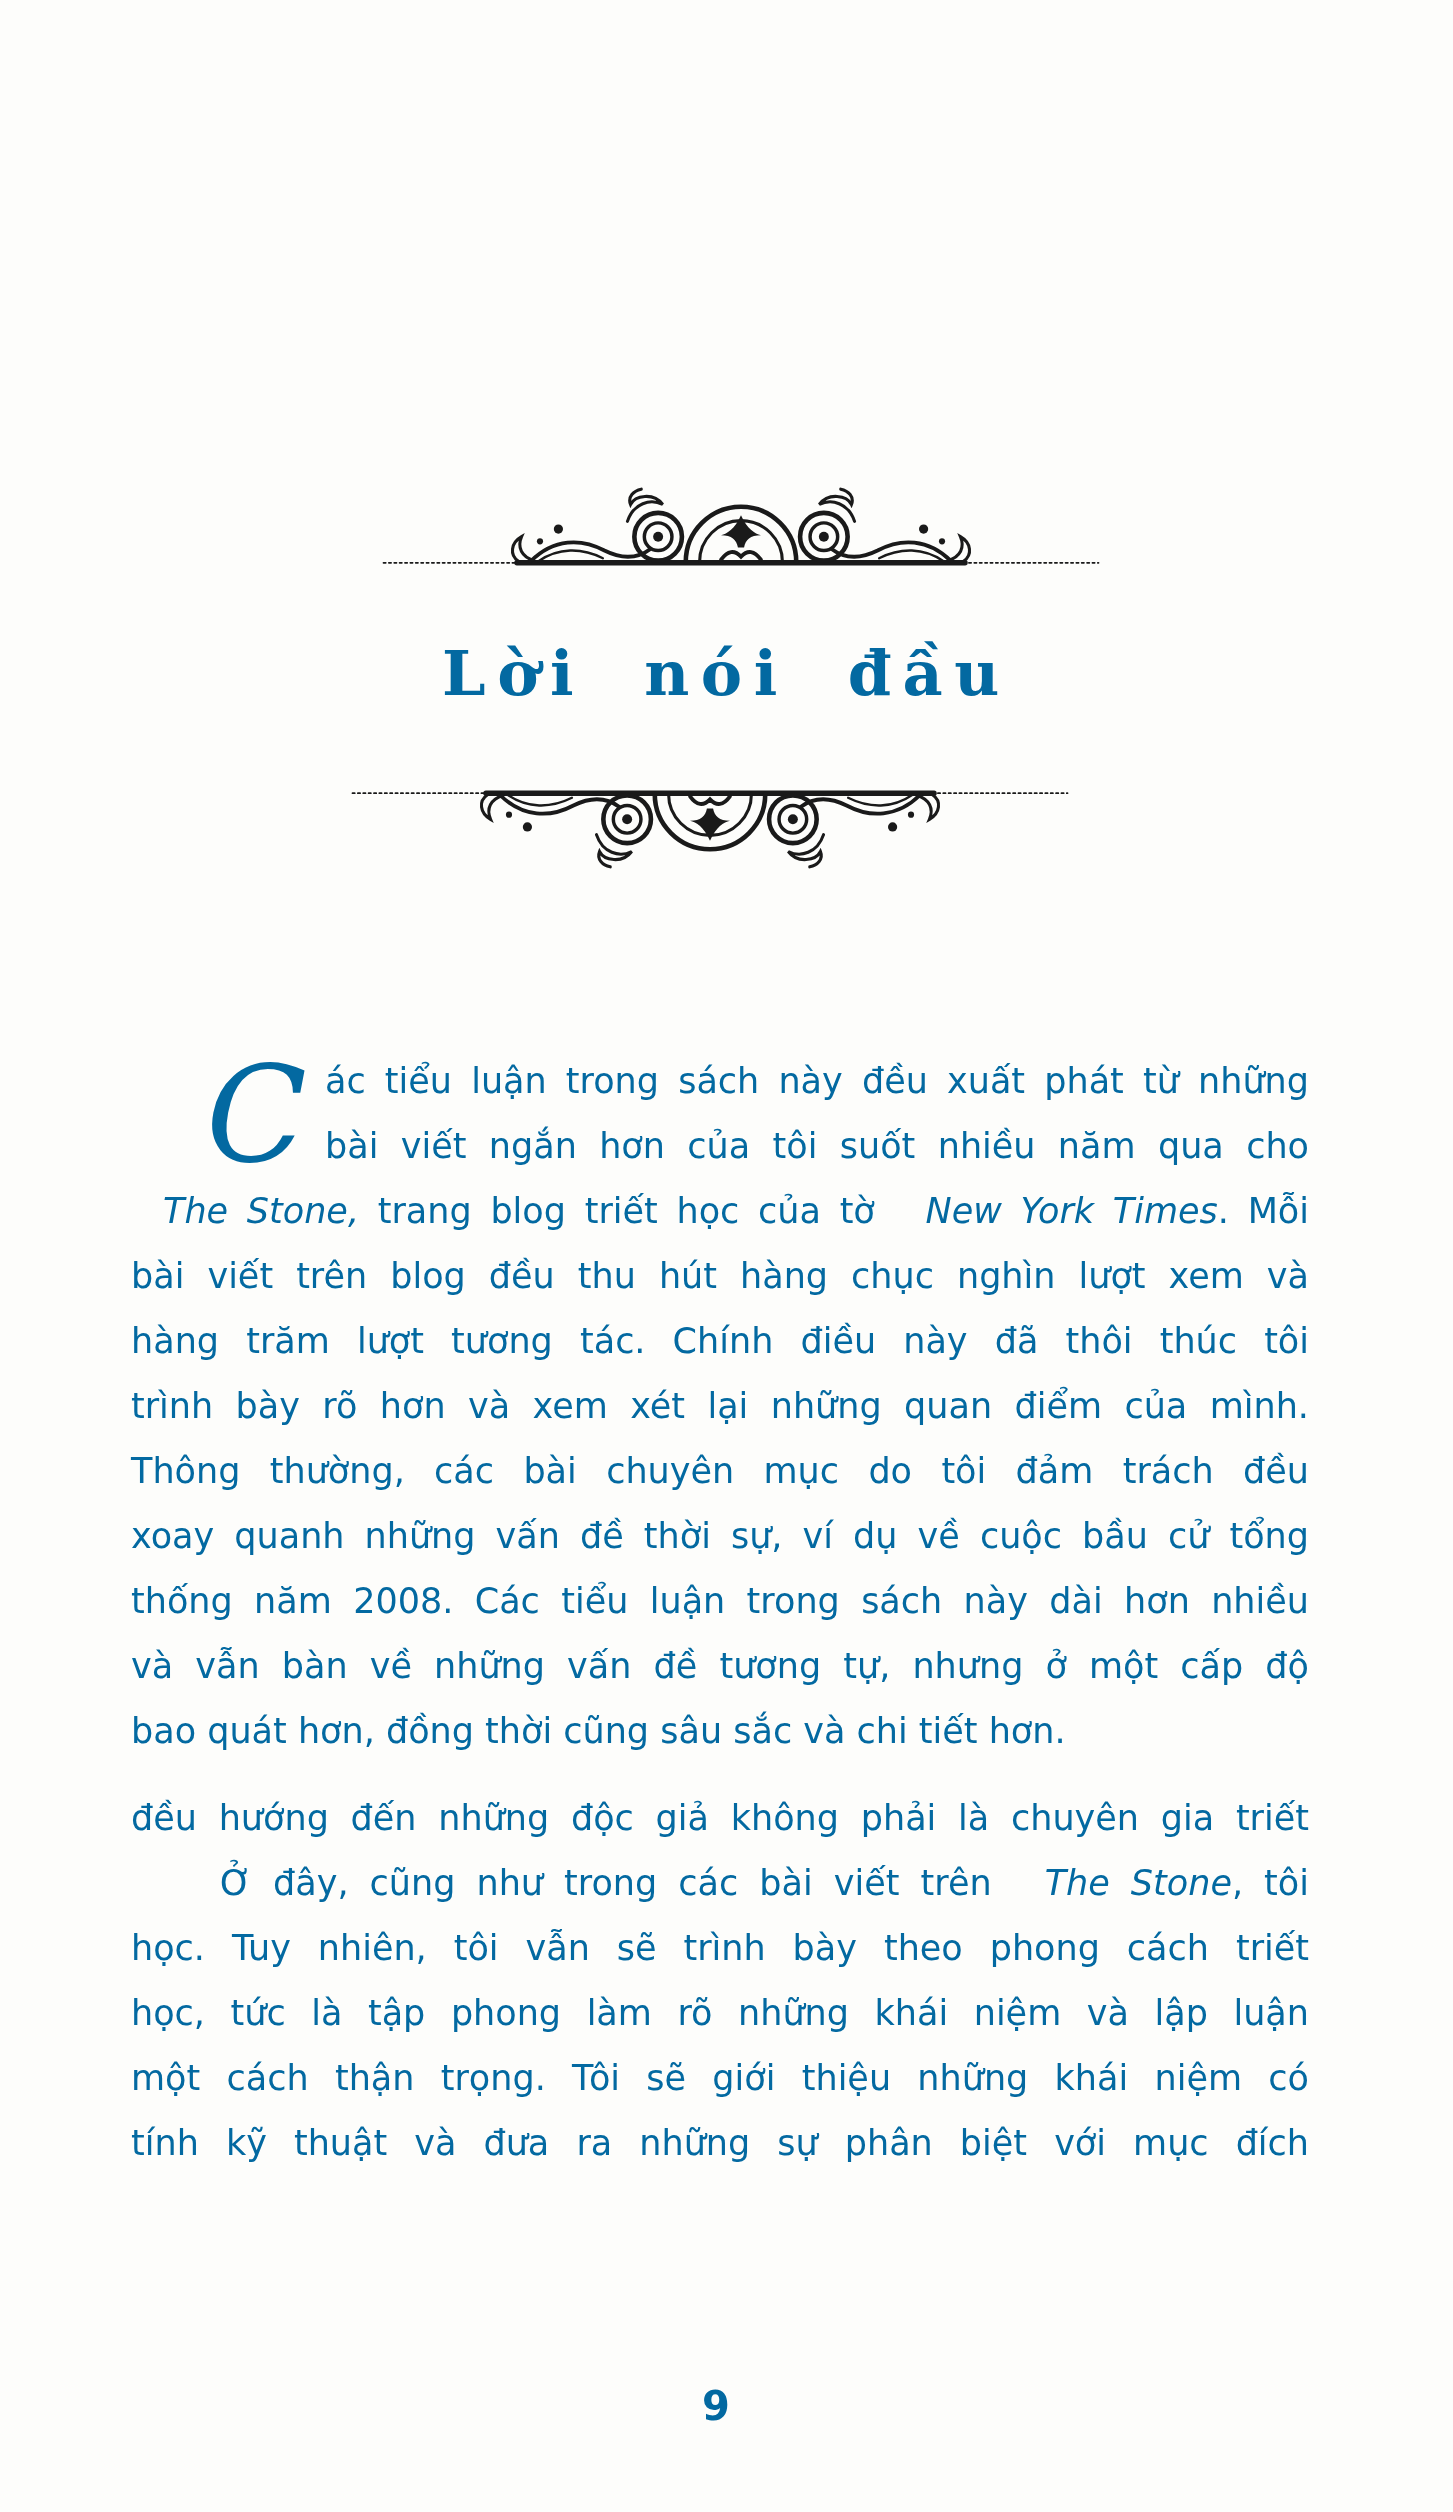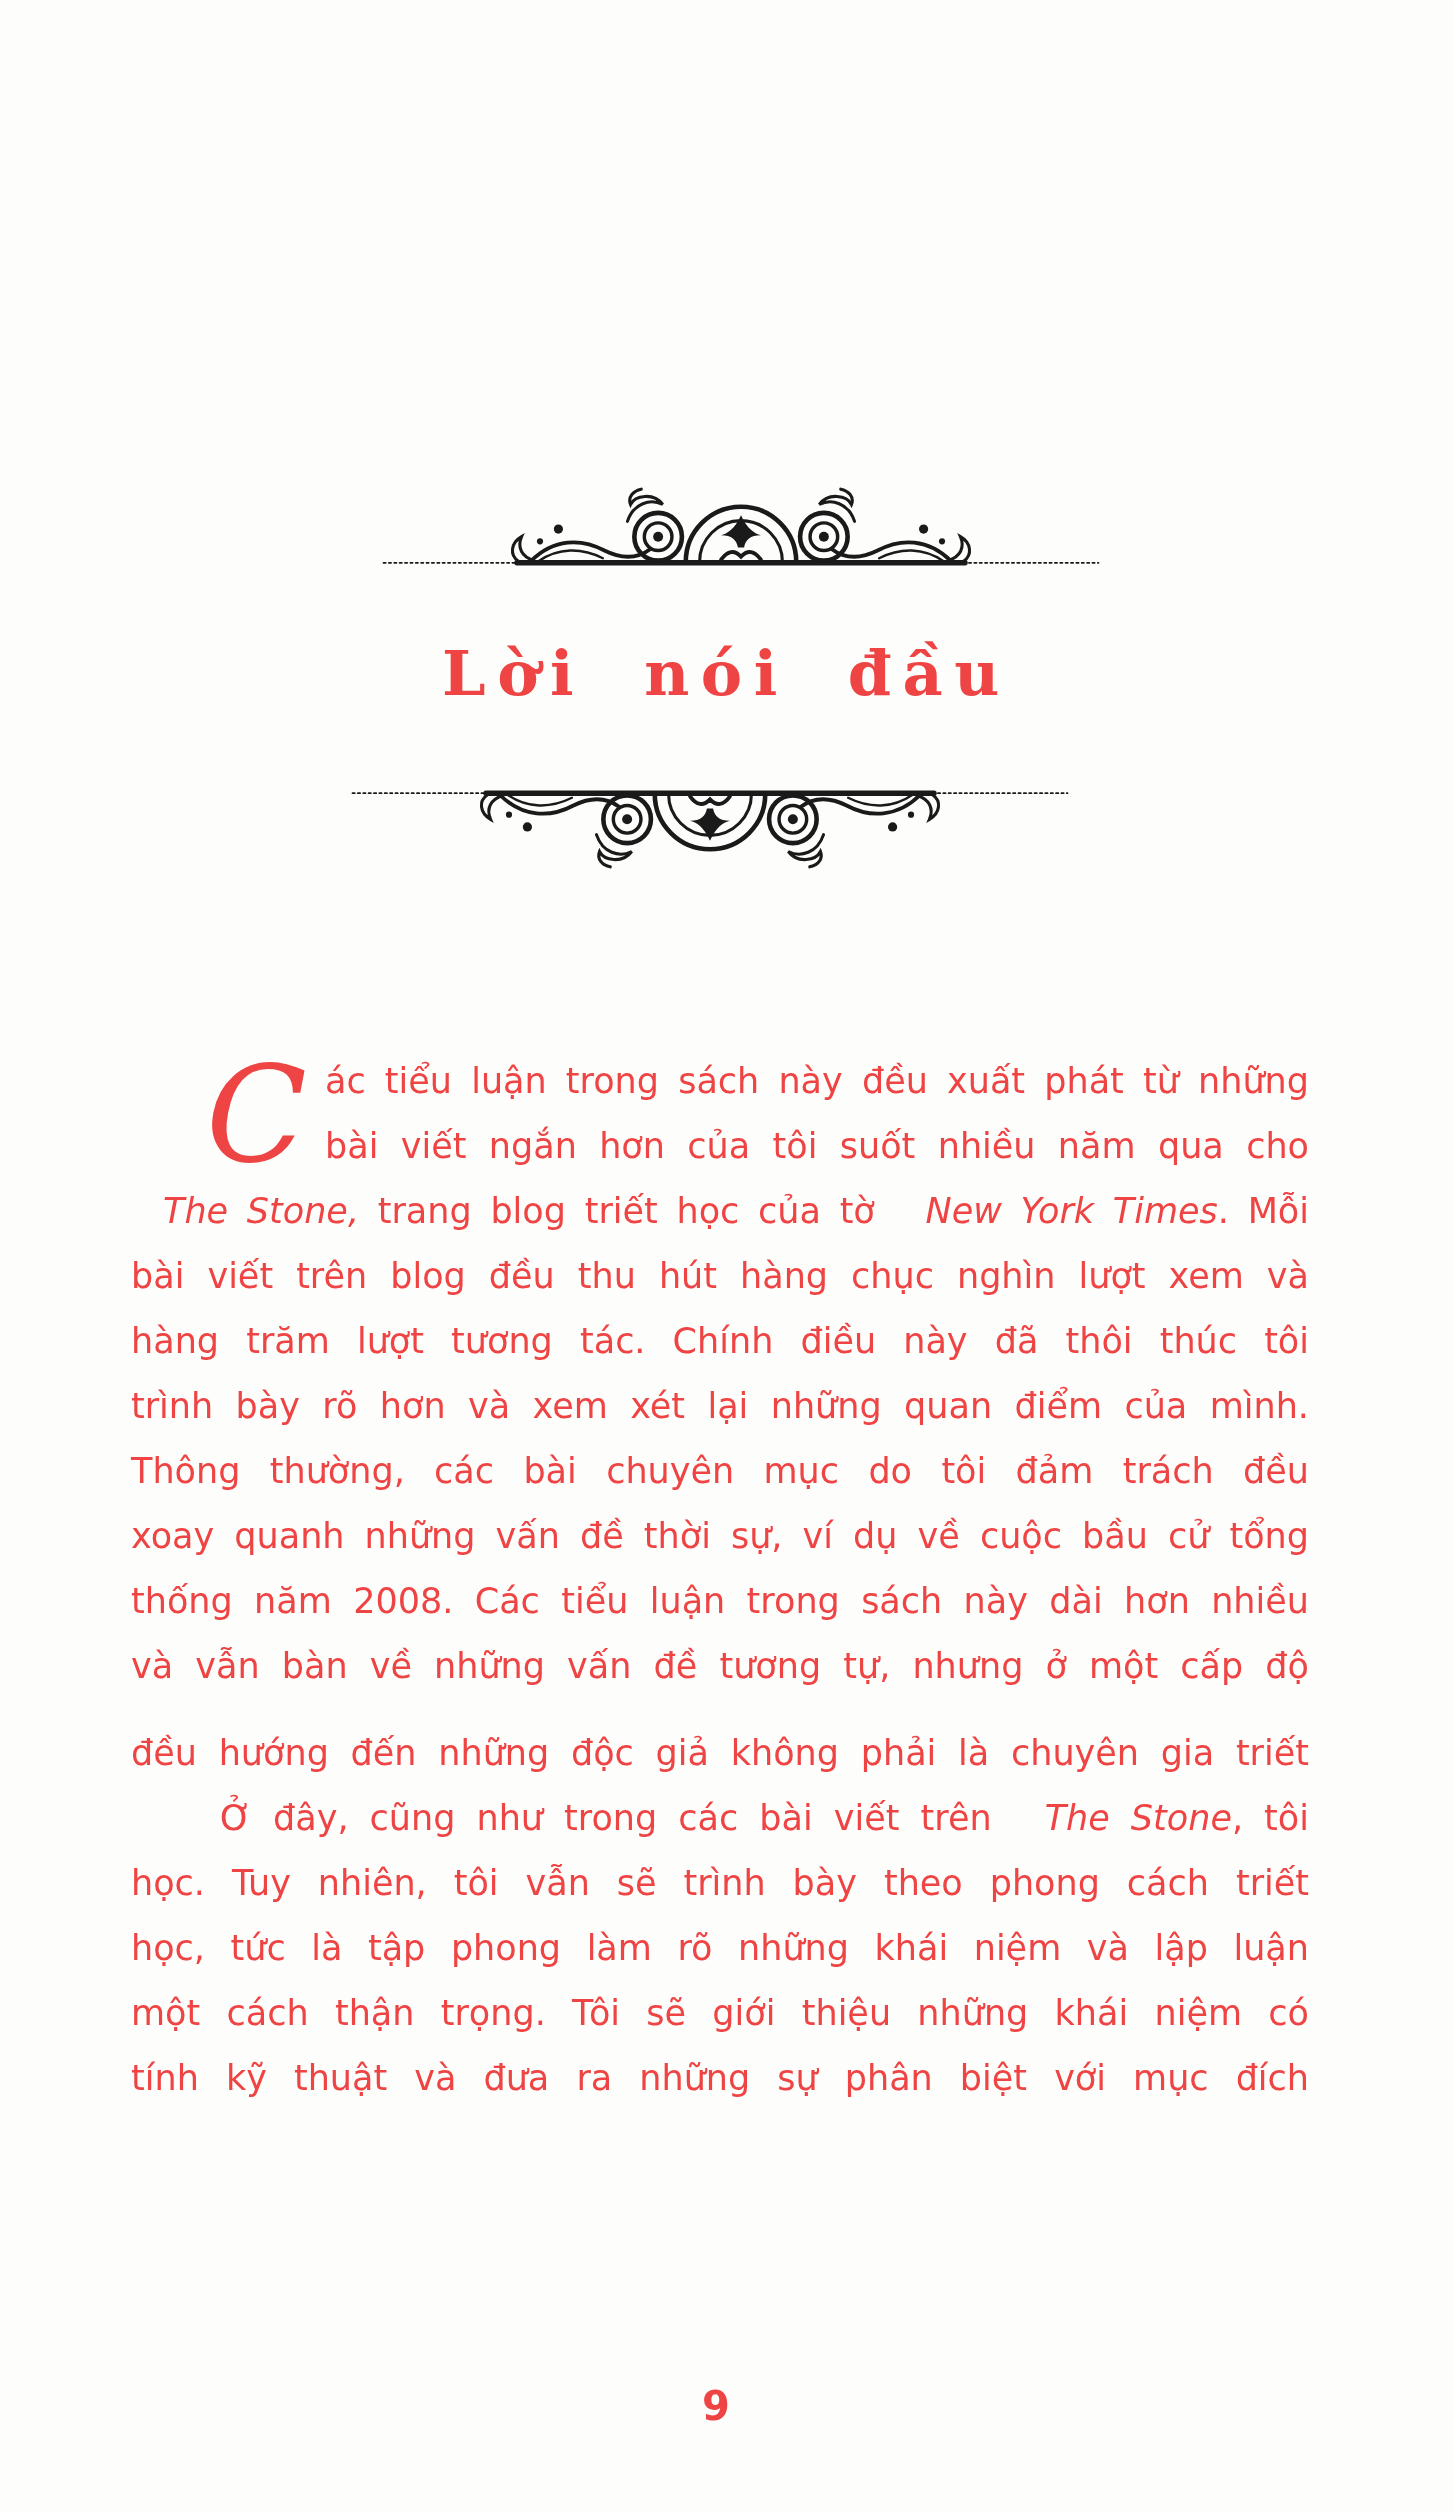--- a/index.html
+++ b/index.html
@@ -1,18 +1,18 @@
 <!DOCTYPE html>
 <html style="font-size:12.3px"><head>
 <meta charset="utf-8">
 <style>
   html,body { margin:0; padding:0; background:#d9d9d9; }
   .page {
     position:relative; width:1453px; height:2512px;
-    background:#fdfdfb; color:#ef4444; overflow:hidden;
+    background:#fdfdfb; color:#0369a1; overflow:hidden;
     font-family:"DejaVu Sans", sans-serif;
   }
   .ornament { position:absolute; }
   .ornament.bottom { transform:scaleY(-1); }
   .page-title {
     position:absolute; left:0; top:637px; width:100%;
     text-align:center; margin:0;
     font-family:"DejaVu Serif","Liberation Serif",serif;
     font-weight:bold; font-size:62px;
     letter-spacing:11.5px; word-spacing:26px;
@@ -120,20 +120,21 @@
         <div class="line indent-dropcap"><span>ác tiểu luận trong sách này đều xuất phát từ những</span></div>
         <div class="line indent-dropcap"><span>bài viết ngắn hơn của tôi suốt nhiều năm qua cho</span></div>
         <div class="line"><span class="it">The Stone,</span><span> trang blog triết học của tờ </span><span class="it">New York Times</span><span>. Mỗi</span></div>
         <div class="line"><span>bài viết trên blog đều thu hút hàng chục nghìn lượt xem và</span></div>
         <div class="line"><span>hàng trăm lượt tương tác. Chính điều này đã thôi thúc tôi</span></div>
         <div class="line"><span>trình bày rõ hơn và xem xét lại những quan điểm của mình.</span></div>
         <div class="line"><span>Thông thường, các bài chuyên mục do tôi đảm trách đều</span></div>
         <div class="line"><span>xoay quanh những vấn đề thời sự, ví dụ về cuộc bầu cử tổng</span></div>
         <div class="line"><span>thống năm 2008. Các tiểu luận trong sách này dài hơn nhiều</span></div>
         <div class="line"><span>và vẫn bàn về những vấn đề tương tự, nhưng ở một cấp độ</span></div>
+        <div class="line last"><span>bao quát hơn, đồng thời cũng sâu sắc và chi tiết hơn.</span></div>
       </div>
       <div class="paragraph">
         <div class="line"><span>đều hướng đến những độc giả không phải là chuyên gia triết</span></div>
         <div class="line indent-para"><span>Ở đây, cũng như trong các bài viết trên </span><span class="it">The Stone</span><span>, tôi</span></div>
         <div class="line"><span>học. Tuy nhiên, tôi vẫn sẽ trình bày theo phong cách triết</span></div>
         <div class="line"><span>học, tức là tập phong làm rõ những khái niệm và lập luận</span></div>
         <div class="line"><span>một cách thận trọng. Tôi sẽ giới thiệu những khái niệm có</span></div>
         <div class="line"><span>tính kỹ thuật và đưa ra những sự phân biệt với mục đích</span></div>
       </div>
     </div>

